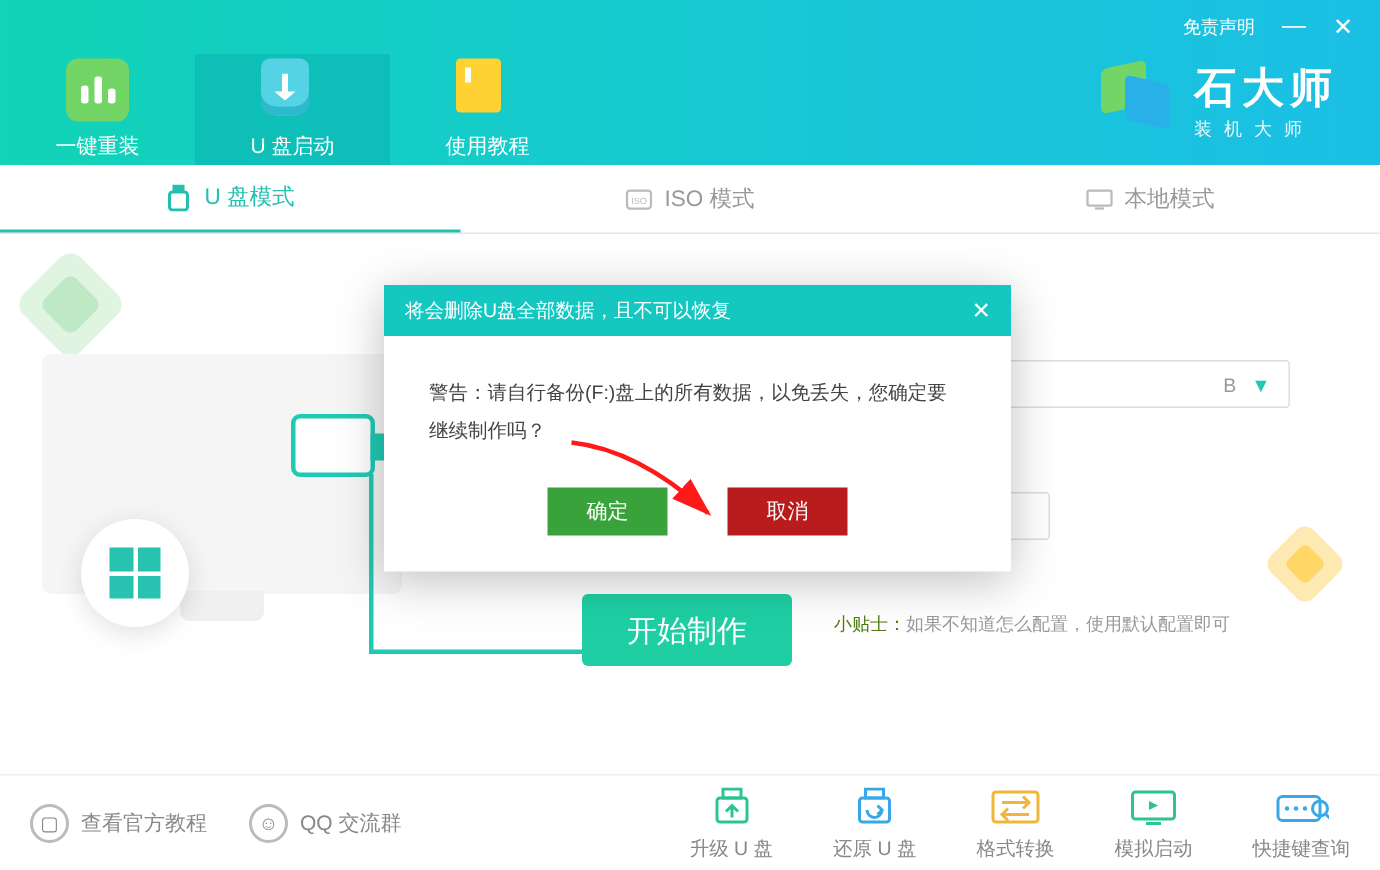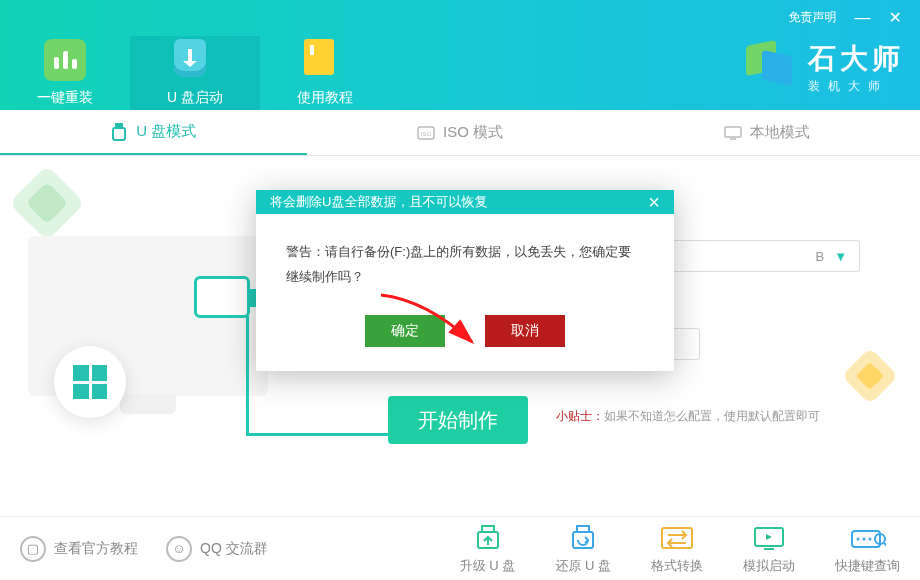--- a/index.html
+++ b/index.html
@@ -12,21 +12,21 @@
 .htab-icon { width: 42px; height: 42px; position: relative; }
 .icon-box { width: 42px; height: 42px; border-radius: 8px; display: flex; align-items: center; justify-content: center; }
 .icon-bar { display:flex; gap:4px; align-items:flex-end; }
 .icon-bar span { width:5px; background:#fff; border-radius:2px; }
 .shield { width:32px; height:38px; background:#54d3e4; border-radius:6px 6px 10px 10px; box-shadow: inset 0 -6px 0 #2fb9cf; display:flex; align-items:center; justify-content:center; }
 .book { width:30px; height:36px; background:#ffd233; border-radius:3px; position:relative; }
 .book::after { content:""; position:absolute; top:6px; left:6px; width:4px; height:10px; background:#fff; }
 
 .header-right { position:absolute; right:18px; top:8px; color:#fff; font-size:12px; display:flex; align-items:center; gap:18px; }
 .win-ctrl { font-size:16px; cursor:pointer; }
-.logo-wrap { position:absolute; right:16px; top:40px; display:flex; align-items:center; gap:12px; }
+.logo-wrap { position:absolute; right:28px; top:40px; display:flex; align-items:center; gap:12px; }
 .logo { width:50px; height:50px; position:relative; }
 .logo .pc1 { position:absolute; width:30px; height:30px; background:#73d566; left:0; top:0; transform:skewY(-12deg); border-radius:4px;}
 .logo .pc2 { position:absolute; width:30px; height:30px; background:#2ab0e8; left:16px; top:10px; transform:skewY(12deg); border-radius:4px;}
 .logo-txt { color:#fff; text-align:left; }
 .logo-txt .t1 { font-size:28px; font-weight:bold; letter-spacing:4px; }
 .logo-txt .t2 { font-size:12px; letter-spacing:8px; opacity:.9; }
 
 .subtabs { height:46px; display:flex; border-bottom:1px solid #e6e6e6; }
 .stab { flex:1; display:flex; align-items:center; justify-content:center; gap:8px; font-size:15px; color:#999; cursor:pointer; }
 .stab.active { color:#25bfb0; border-bottom:2px solid #25bfb0; }
@@ -44,36 +44,36 @@
 .usb-cable::after{content:"";position:absolute;left:0;bottom:0;width:160px;height:3px;background:#21c9b5;}
 .winlogo { position:absolute; left:54px; top:170px; width:72px; height:72px; background:#fff; border-radius:50%; box-shadow:0 4px 18px rgba(0,0,0,.12); display:flex; align-items:center; justify-content:center; }
 .winflag { width:34px; height:34px; display:grid; grid-template:1fr 1fr/1fr 1fr; gap:3px; }
 .winflag span{ background:#27c2b0;}
 
 .yellow-sq{position:absolute;right:30px;bottom:120px;width:40px;height:40px;background:#ffe9b3;border-radius:8px;transform:rotate(45deg);}
 .yellow-sq::after{content:"";position:absolute;inset:10px;background:#ffd766;border-radius:4px;}
 
 .start-btn { position:absolute; left:388px; top:240px; width:140px; height:48px; background:#1fcfa3; color:#fff; font-size:20px; border:none; border-radius:4px; cursor:pointer; }
 .tip { position:absolute; left:556px; top:252px; font-size:12px; color:#999; }
-.tip .orange { color:#b91c1c; }
+.tip .orange { color:#4d7c0f; }
 .dd-field { position:absolute; left:560px; top:84px; width:300px; height:32px; border:1px solid #ddd; border-radius:3px; display:flex; align-items:center; justify-content:flex-end; padding:0 12px; color:#999; font-size:13px;}
 .dd-field .tri{ color:#21c9b5; margin-left:10px;}
 .dd-field2 { position:absolute; left:560px; top:172px; width:140px; height:32px; border:1px solid #ddd; border-radius:3px;}
 
 .bottom { height:64px; border-top:1px solid #eee; display:flex; align-items:center; padding:0 20px; justify-content:space-between; }
 .bleft { display:flex; gap:28px; }
 .blink { display:flex; align-items:center; gap:8px; color:#888; font-size:14px; cursor:pointer; }
 .blink-ico { width:26px; height:26px; border:2px solid #bbb; border-radius:50%; display:flex; align-items:center; justify-content:center; font-size:13px; }
 .bright { display:flex; gap:40px; }
 .baction { display:flex; flex-direction:column; align-items:center; gap:4px; color:#888; font-size:13px; cursor:pointer; }
 .ba-ico { width:36px; height:30px; display:flex; align-items:center; justify-content:center; }
 
 
 .modal { position:absolute; left:256px; top:190px; width:418px; background:#fff; box-shadow:0 6px 30px rgba(0,0,0,.25); z-index:50; }
-.modal-hd { height:24px; background:#14c8c1; color:#fff; font-size:13px; display:flex; align-items:center; padding:0 14px; justify-content:space-between;text-align:right; }
+.modal-hd { height:34px; background:#14c8c1; color:#fff; font-size:13px; display:flex; align-items:center; padding:0 14px; justify-content:space-between;text-align:right; }
 .modal-close { font-size:20px; cursor:pointer; font-weight:300; }
 .modal-body { padding:26px 30px 18px; font-size:13px; color:#444; line-height:1.9; }
 .modal-ft { display:flex; justify-content:center; gap:40px; padding:8px 12px 24px; }
 .mbtn { width:80px; height:32px; border:none; color:#fff; font-size:14px; cursor:pointer; }
 .mbtn.ok { background:#3aa23a; }
 .mbtn.cancel { background:#b91c1c; }
 .arrow { position:absolute; left:376px; top:290px; z-index:60; pointer-events:none; }
 
 svg { display:block; }
 </style>

